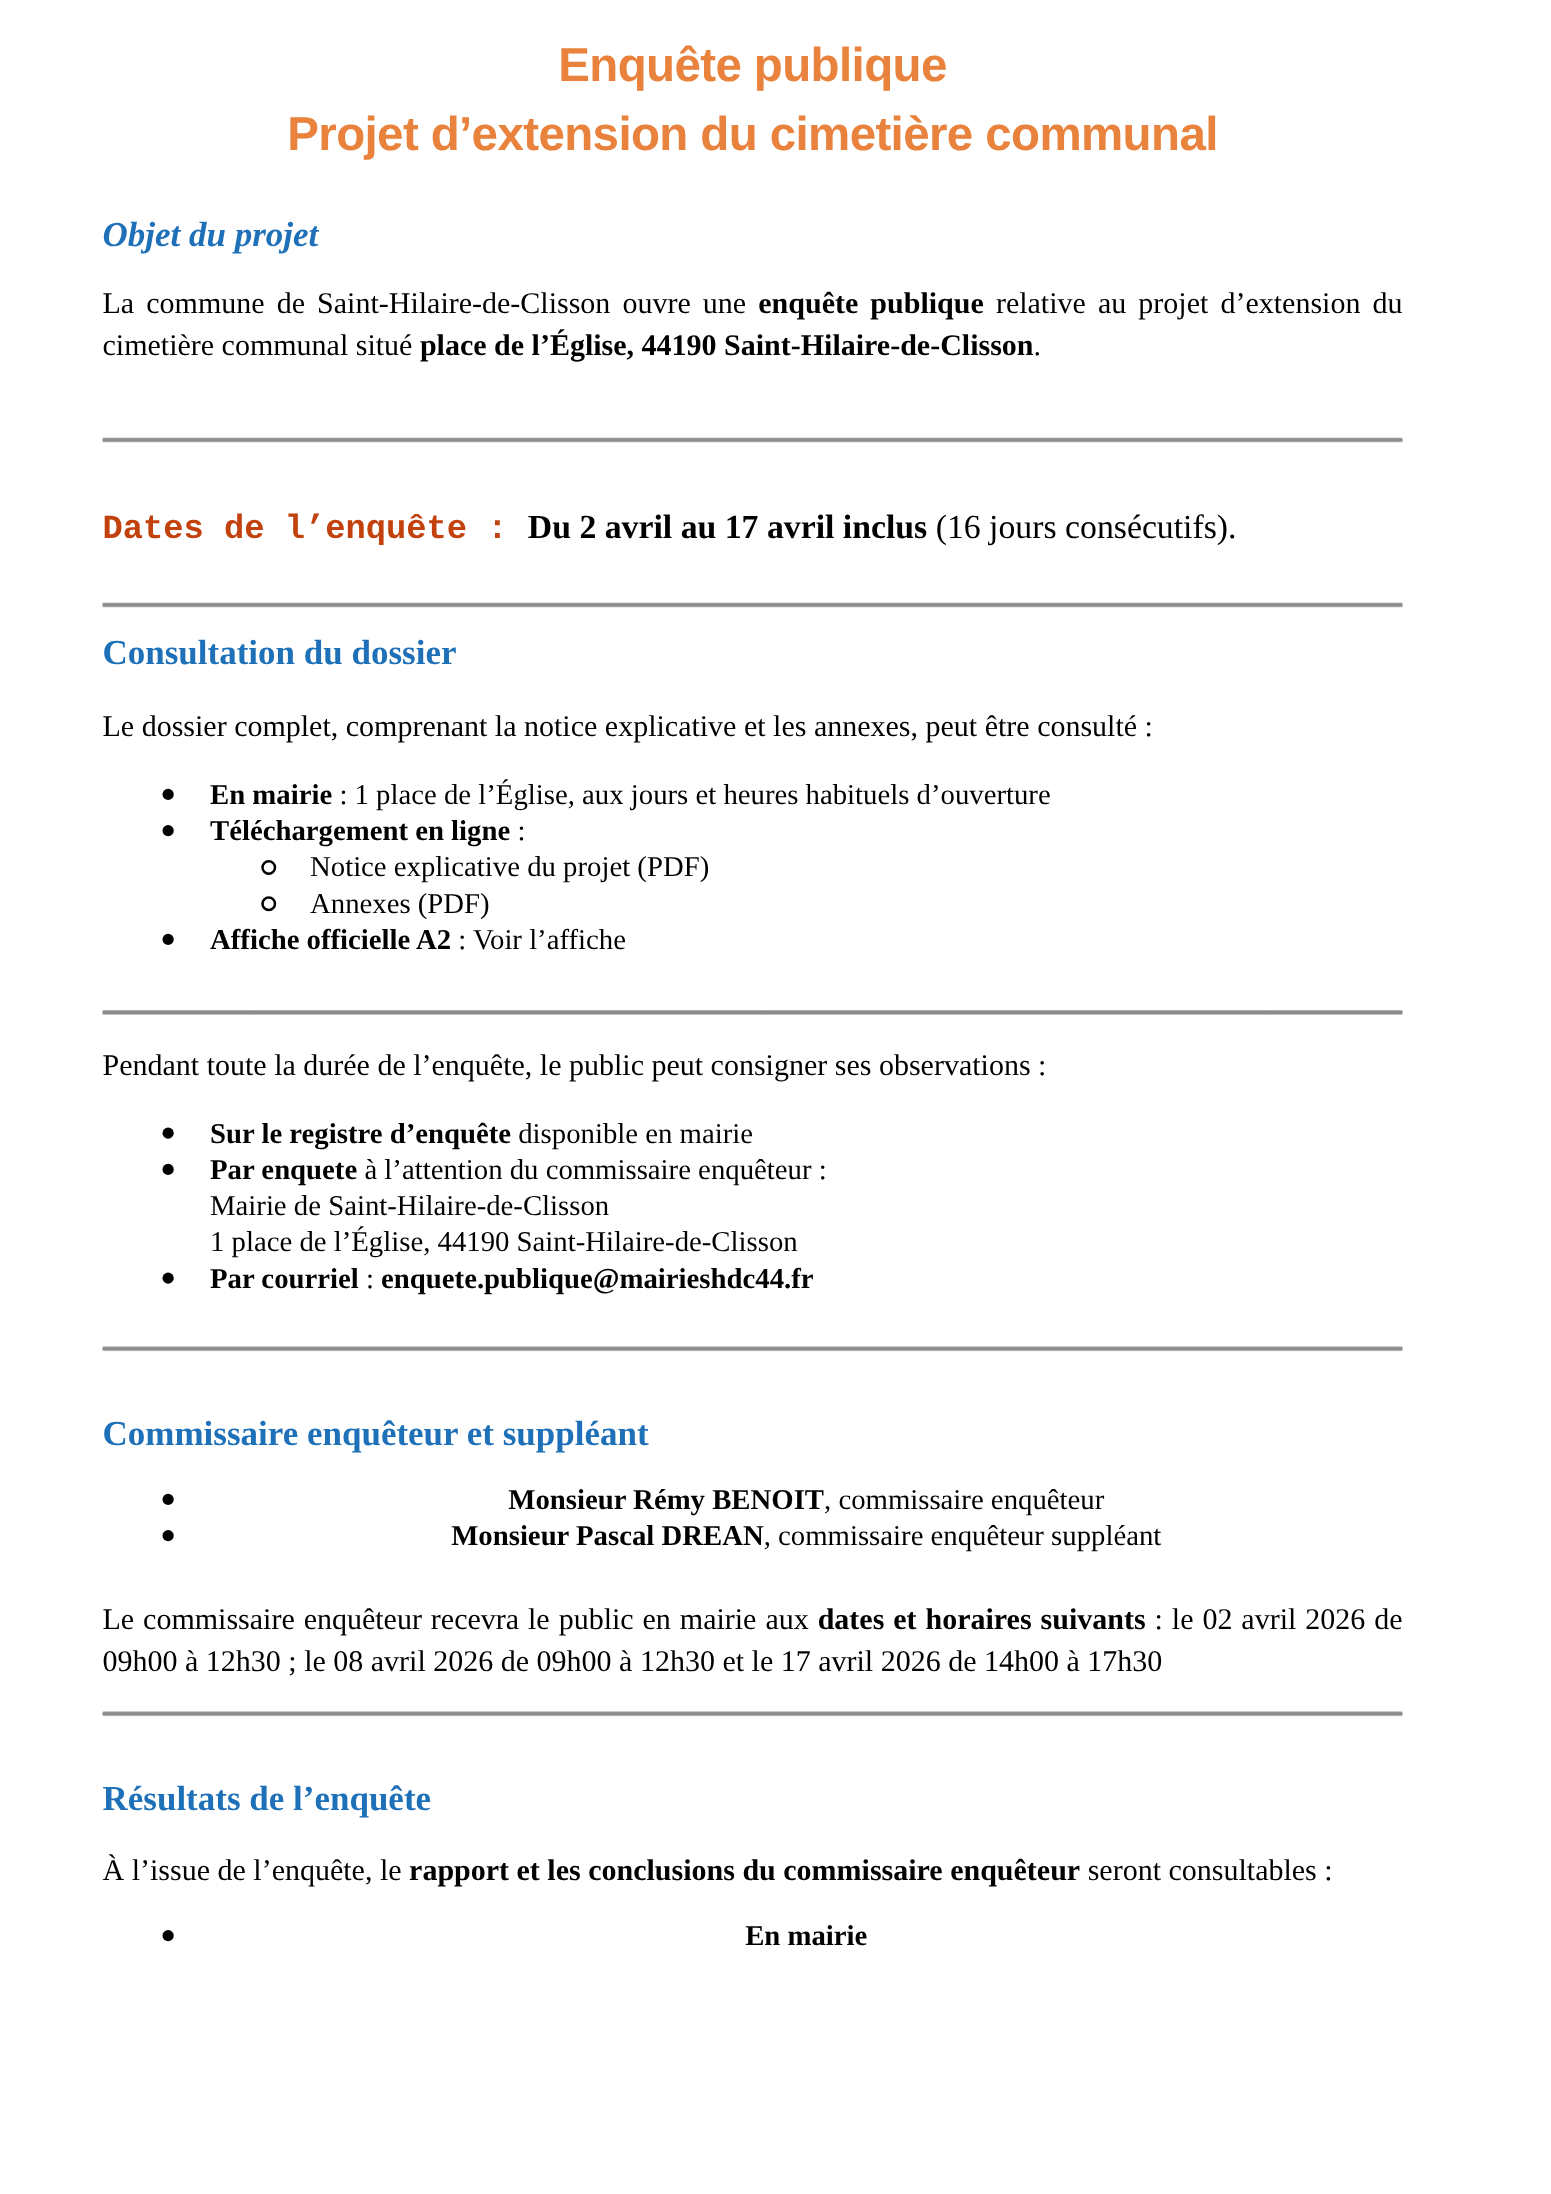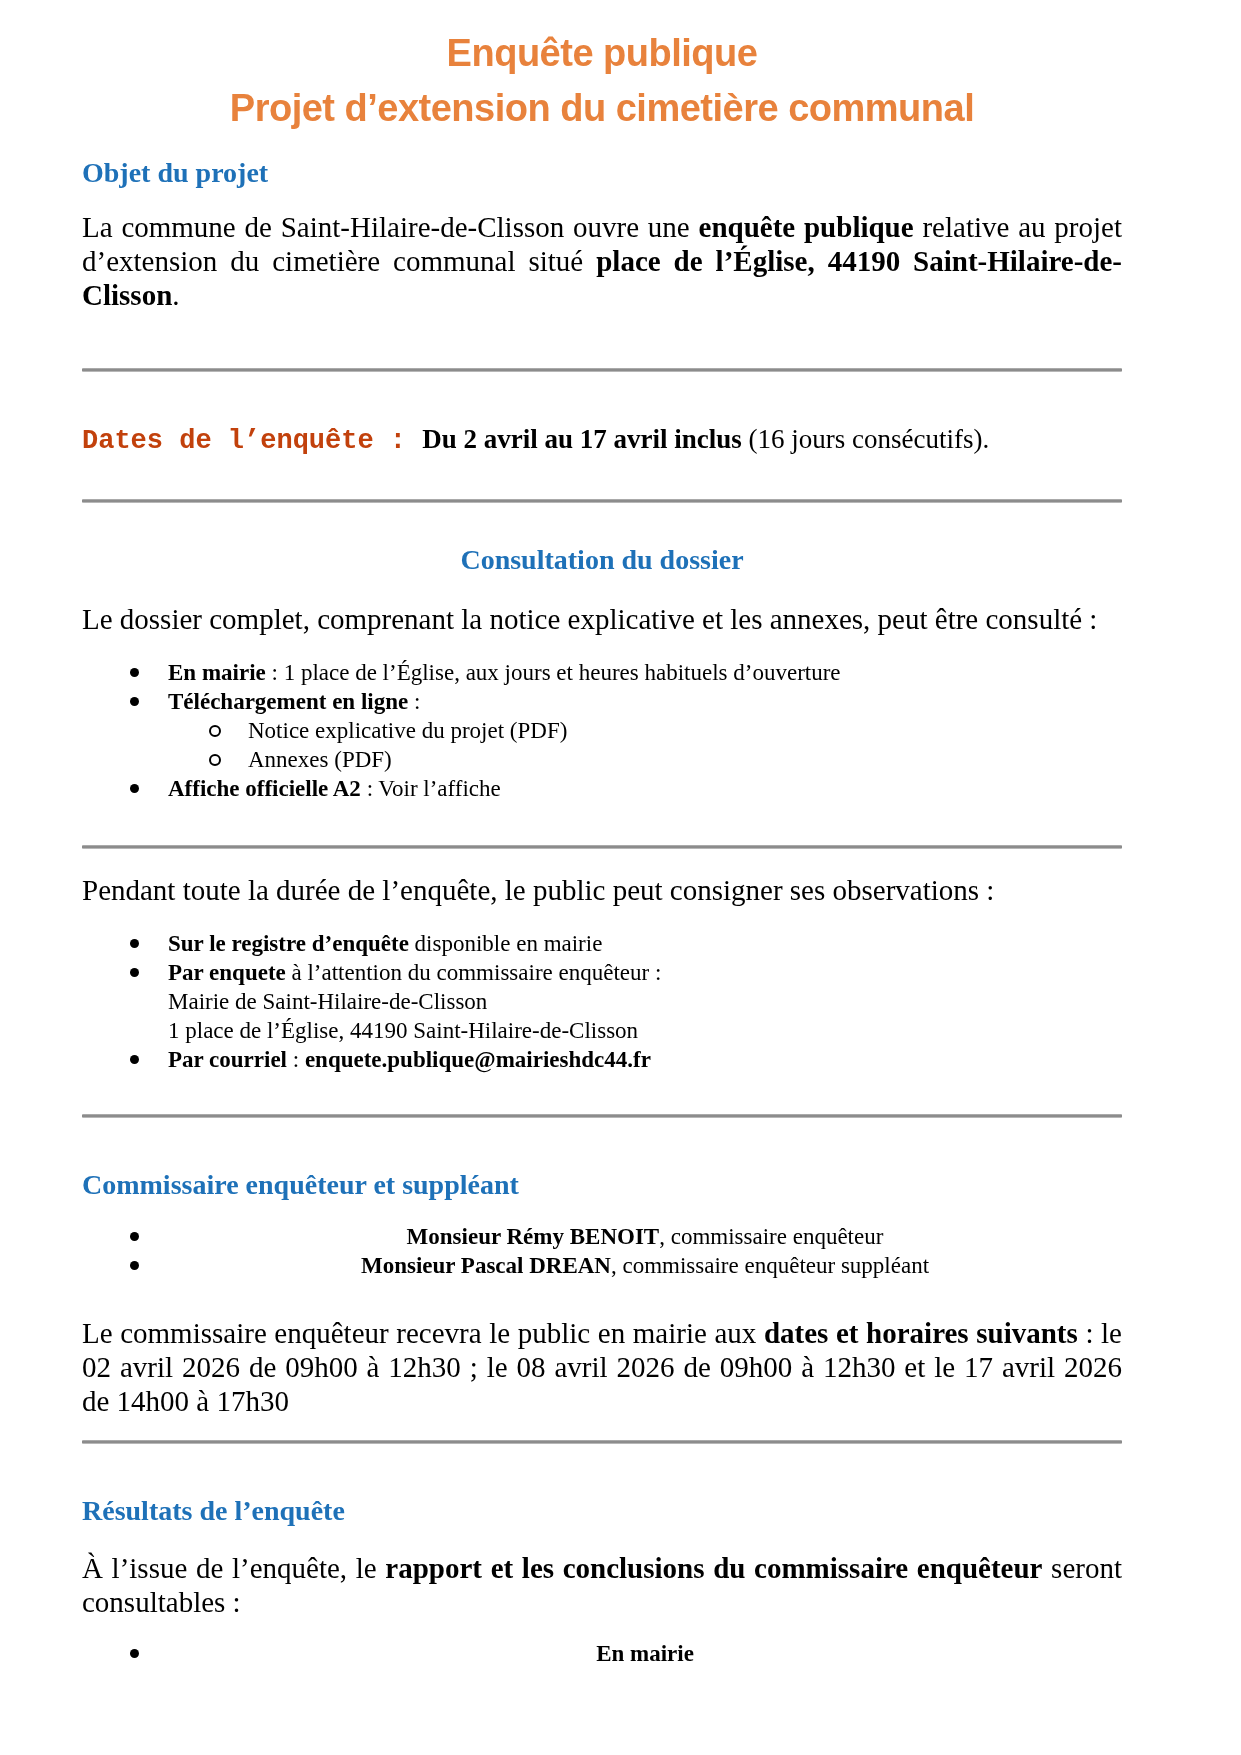--- a/index.html
+++ b/index.html
@@ -34,29 +34,29 @@
   }
 
   
   .section-heading {
     color: #1E71B8;
     font-size: 28px;
     font-weight: bold;
     margin: 0;
     line-height: 1.2;
   }
-  .h-objet        { margin-top: 20px; }
-  .h-consultation { margin-top: 40px; text-align: center; }
+  .h-objet        { margin-top: 36px; font-style: italic; }
+  .h-consultation { margin-top: 20px; }
   .h-depot        { margin-top: 50px; }
   .h-commissaire  { margin-top: 50px; }
   .h-resultats    { margin-top: 50px; }
 
   
   .para {
-    font-size: 29px;
+    font-size: 24px;
     line-height: 34px;
     margin: 0;
     text-align: justify;
   }
   .p-objet        { margin-top: 20px; }
   .p-consultation { margin-top: 26px; }
   .p-depot        { margin-top: 24px; }
   .p-commissaire  { margin-top: 36px; }
   .p-resultats    { margin-top: 24px; }
 

